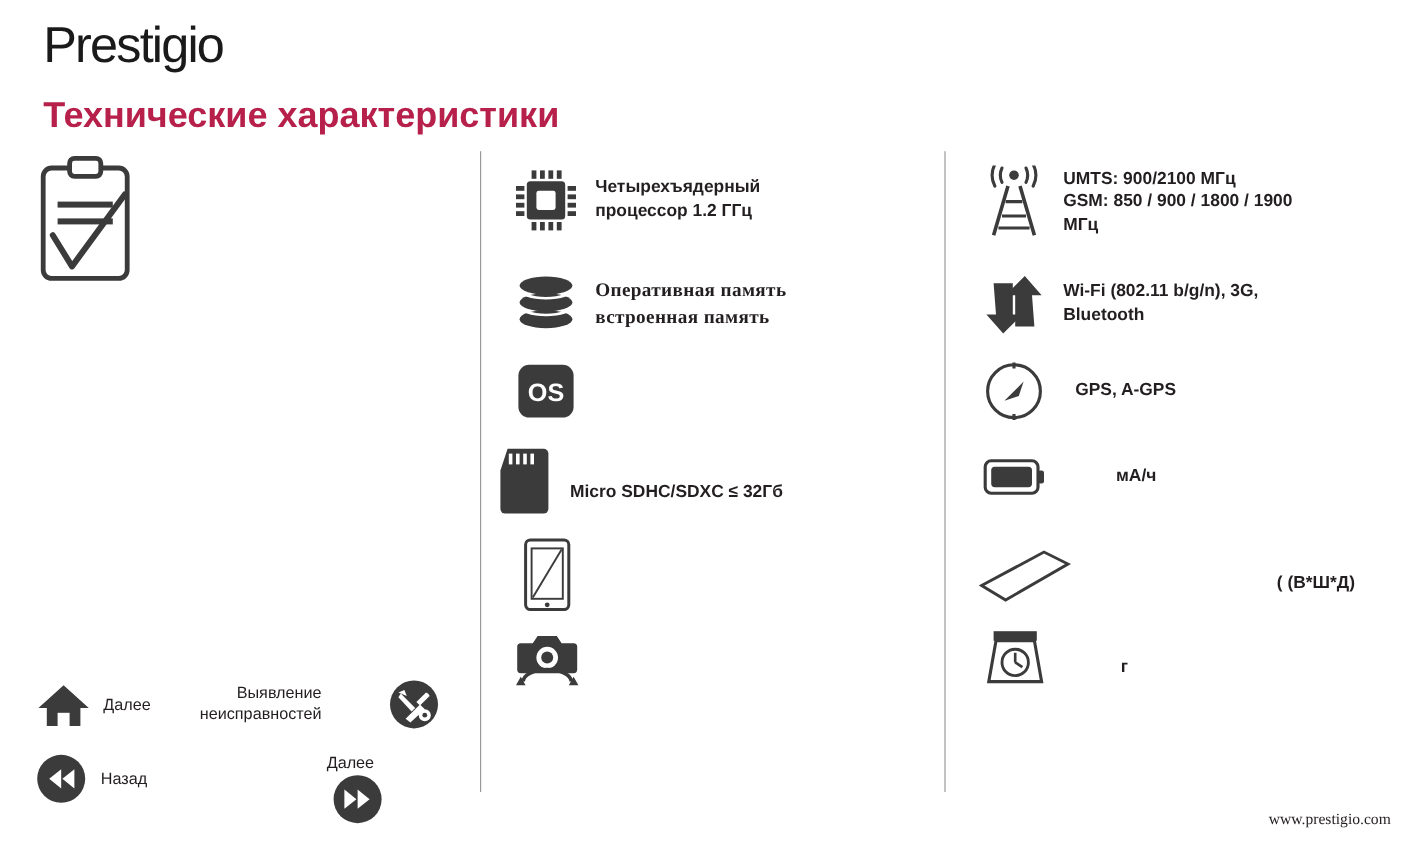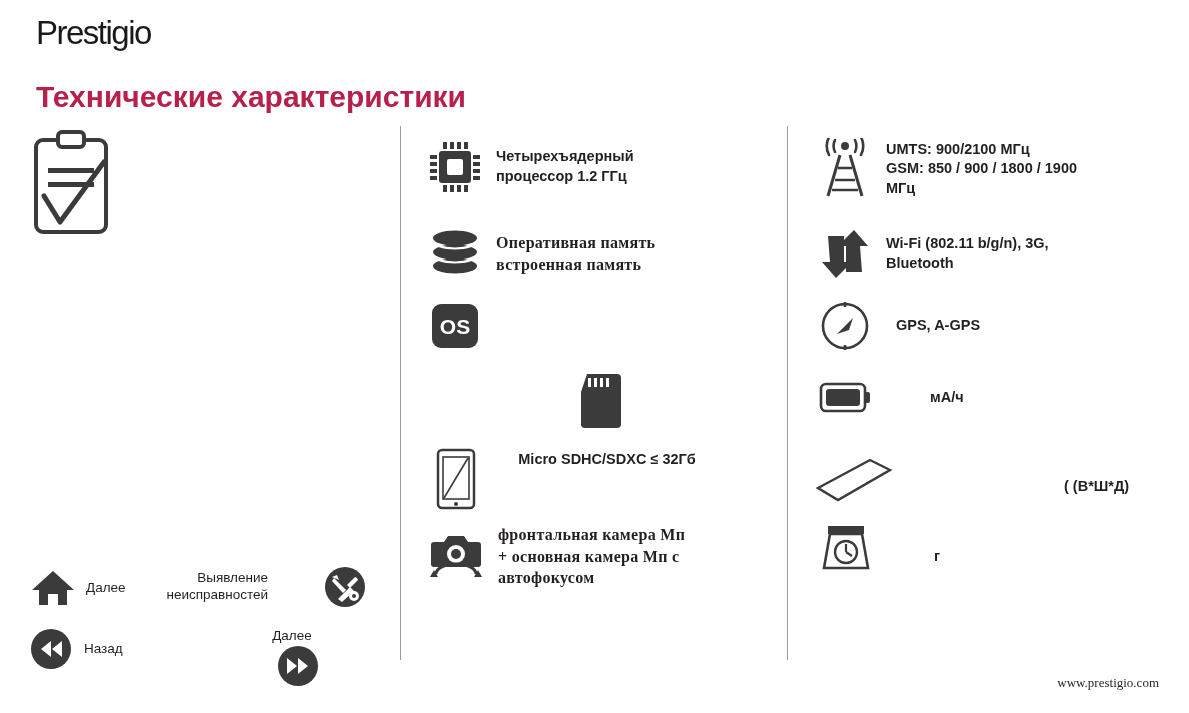--- a/index.html
+++ b/index.html
@@ -19,21 +19,21 @@
     position: absolute;
     inset: 0;
   }
 
   
   .brand {
     position: absolute;
     left: 36px;
     top: 14px;
     font-family: "Liberation Sans", sans-serif;
-    font-size: 33px;
+    font-size: 42px;
     font-weight: 400;
     letter-spacing: -1.5px;
     color: #1a1a1a;
   }
 
   
   .page-title {
     position: absolute;
     left: 36px;
     top: 80px;
@@ -189,21 +189,21 @@
     <div class="spec-row" style="left:428px; top:300px; width:330px;">
       <div class="spec-icon">
         <svg width="54" height="52" viewBox="0 0 54 52">
           <rect x="4" y="4" width="46" height="44" rx="9" fill="#3b3b3b"></rect>
           <text x="27" y="34" text-anchor="middle" font-family="Liberation Sans, sans-serif" font-size="21" font-weight="bold" fill="#ffffff">OS</text>
         </svg>
       </div>
       <div class="spec-text"></div>
     </div>
 
-    <div class="spec-row" style="left:430px; top:372px; width:340px;flex-direction:column;">
+    <div class="spec-row" style="left:411px; top:372px; width:340px;">
       <div class="spec-icon">
         <svg width="50" height="58" viewBox="0 0 50 58">
           <path d="M12 2 H42 a4 4 0 0 1 4 4 V52 a4 4 0 0 1 -4 4 H10 a4 4 0 0 1 -4 -4 V20 Z" fill="#3b3b3b"></path>
           <g fill="#ffffff">
             <rect x="13" y="6" width="3" height="9"></rect>
             <rect x="19" y="6" width="3" height="9"></rect>
             <rect x="25" y="6" width="3" height="9"></rect>
             <rect x="31" y="6" width="3" height="9"></rect>
           </g>
         </svg>
@@ -227,23 +227,20 @@
       <div class="spec-icon">
         <svg width="56" height="52" viewBox="0 0 56 52">
           <path d="M6 12 H16 L20 6 H36 L40 12 H50 a3 3 0 0 1 3 3 V34 a3 3 0 0 1 -3 3 H6 a3 3 0 0 1 -3 -3 V15 a3 3 0 0 1 3 -3 Z" fill="#3b3b3b"></path>
           <circle cx="28" cy="24" r="9" fill="#ffffff"></circle>
           <circle cx="28" cy="24" r="5" fill="#3b3b3b"></circle>
           <path d="M8 44 a16 8 0 0 1 40 0" fill="none" stroke="#3b3b3b" stroke-width="3"></path>
           <path d="M6 40 L10 47 L2 47 Z" fill="#3b3b3b"></path>
           <path d="M50 40 L54 47 L46 47 Z" fill="#3b3b3b"></path>
         </svg>
       </div>
-      <div class="spec-text serif">фронтальная  камера      Мп
-+ основная  камера    Мп  с
-автофокусом</div>
     </div>
   </div>
 
   <div class="col">
 
     <div class="spec-row" style="left:818px; top:138px; width:350px;">
       <div class="spec-icon">
         <svg width="54" height="62" viewBox="0 0 54 62">
           <g fill="none" stroke="#3b3b3b" stroke-width="2.6" stroke-linecap="round">
             <path d="M17 14 a14 14 0 0 1 0 -12"></path>

